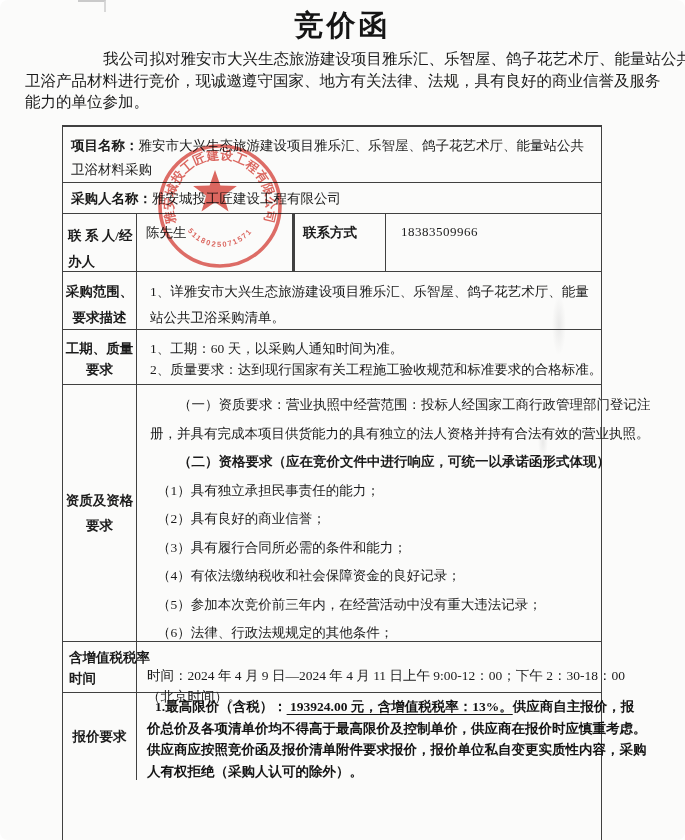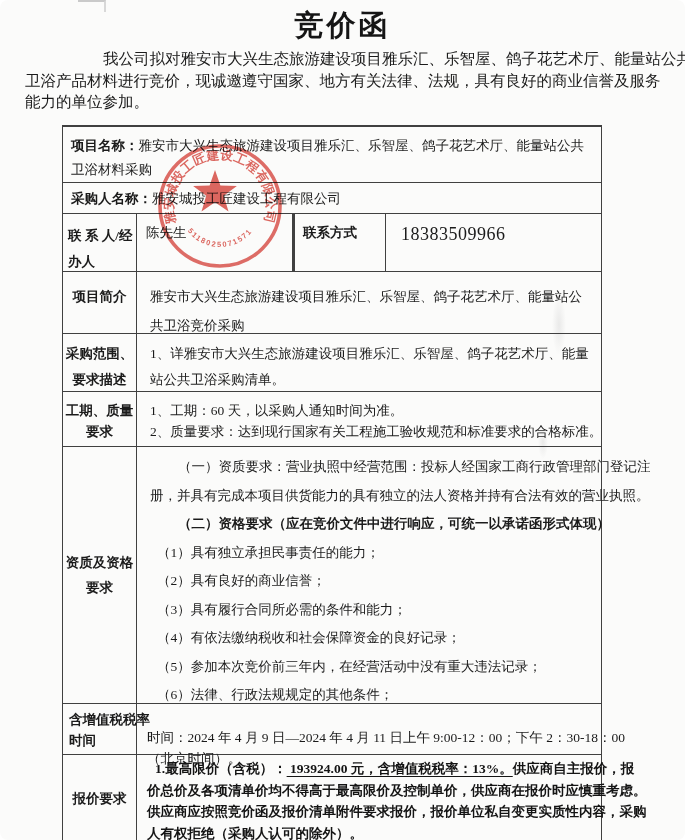--- a/index.html
+++ b/index.html
@@ -34,21 +34,21 @@
   .cell{flex:1;box-sizing:border-box;}
   .nw{white-space:nowrap;}
   b,.bold{font-weight:700;}
   
   .r1{height:56px;}  .r1 .cell{padding:7px 10px 0 8px;line-height:24px;}
   .r2{height:31px;}  .r2 .cell{padding:5px 10px 0 8px;line-height:21px;}
   .r3{height:58px;}
   .r3 .lblcol{padding-top:9px;line-height:26px;text-align:left;padding-left:5px;font-weight:700;}
   .r3 .c-name{width:158px;min-width:158px;flex:none;border-right:3px solid #404040;padding:10px 0 0 9px;}
   .r3 .c-mlabel{width:91px;min-width:91px;flex:none;border-right:1px solid #404040;padding:10px 0 0 8px;font-weight:700;}
-  .r3 .c-phone{padding:10px 0 0 15px;font-size:18px;letter-spacing:.5px;}
+  .r3 .c-phone{padding:10px 0 0 15px;font-size:13px;letter-spacing:.5px;}
   .r4{height:62px;} .r4 .lblcol{padding-top:10px;line-height:29px;}
   .r4 .cell{padding:10px 6px 0 13px;line-height:29px;}
   .r5{height:58px;} .r5 .lblcol{padding-top:7px;line-height:26px;}
   .r5 .cell{padding:7px 6px 0 13px;line-height:26px;}
   .r6{height:55px;} .r6 .lblcol{padding-top:9px;line-height:20.5px;font-family:Liberation Serif, serif;}
   .r6 .cell{padding:9px 4px 0 13px;line-height:20.5px;}
   .r7{height:257px;}
   .r7 .lblcol{display:flex;flex-direction:column;justify-content:center;line-height:25px;text-align:center;}
   .r7 .cell{padding:6px 4px 0 13px;line-height:28.5px;}
   .ind-lg{padding-left:28px;}
@@ -99,27 +99,20 @@
     <div class="row r3">
       <div class="lblcol nw">
         <div>联 系 人/经</div>
         <div>办人</div>
       </div>
       <div class="cell c-name nw">陈先生</div>
       <div class="cell c-mlabel nw">联系方式</div>
       <div class="cell c-phone nw">18383509966</div>
     </div>
 
-    <div class="row r4">
-      <div class="lblcol">项目简介</div>
-      <div class="cell nw">
-        <div>雅安市大兴生态旅游建设项目雅乐汇、乐智屋、鸽子花艺术厅、能量站公</div>
-        <div>共卫浴竞价采购</div>
-      </div>
-    </div>
 
     <div class="row r5">
       <div class="lblcol nw">
         <div>采购范围、</div>
         <div>要求描述</div>
       </div>
       <div class="cell nw">
         <div>1、详雅安市大兴生态旅游建设项目雅乐汇、乐智屋、鸽子花艺术厅、能量</div>
         <div>站公共卫浴采购清单。</div>
       </div>

